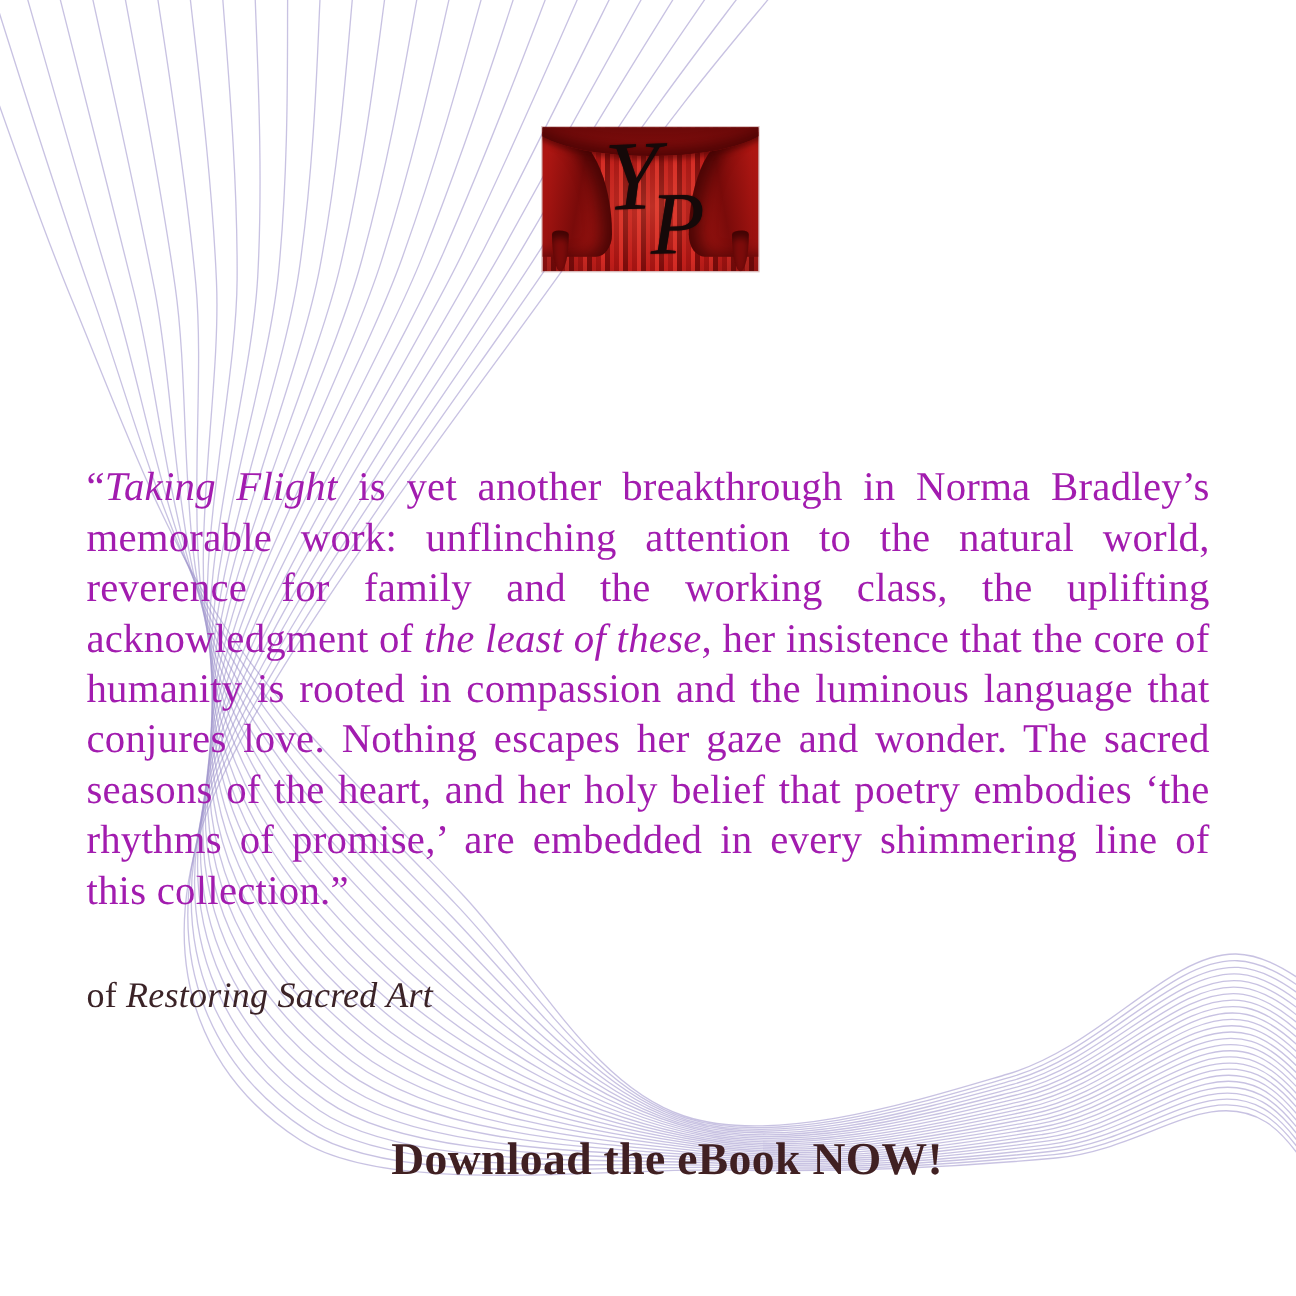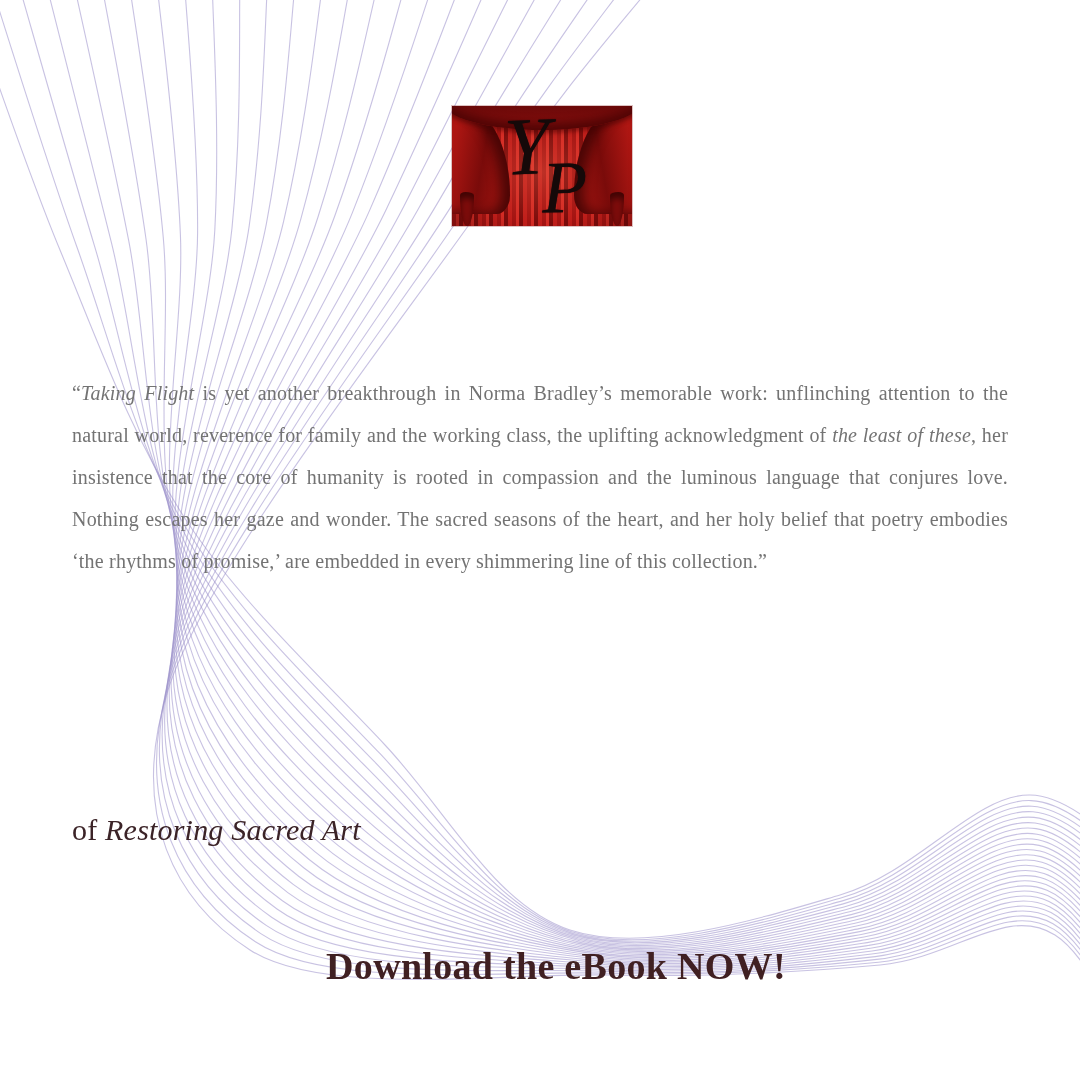--- a/index.html
+++ b/index.html
@@ -36,21 +36,21 @@
     box-shadow:inset 0 6px 6px rgba(50,3,3,.8); }
   .tail.left { left:8px; border-radius:40% 60% 50% 50%/10% 10% 90% 90%; }
   .tail.right { right:8px; border-radius:60% 40% 50% 50%/10% 10% 90% 90%; }
   .monogram { position:absolute; color:#150909; font-style:italic; line-height:1;
     text-shadow:0 0 1px #1a0b0b; }
   .monogram.y { left:52px; top:0px; font-size:82px; transform:rotate(-2deg); }
   .monogram.p { left:90px; top:44px; font-size:74px; transform:rotate(-1deg); }
 
   
   .quote { position:absolute; left:72px; top:352px; width:936px;
-    font-size:20px; line-height:42px; color:#737373;
+    font-size:34px; line-height:42px; color:#a21caf;
     text-align:justify; letter-spacing:.2px; }
   .attribution { position:absolute; left:72px; top:737px; width:936px;
     font-size:30px; line-height:42px; color:#3b2327; letter-spacing:.2px; }
   .cta { position:absolute; left:16px; top:944px; width:100%; text-align:center;
     font-size:38px; color:#402022; letter-spacing:.3px; cursor:pointer;font-weight:bold; }
   em { font-style:italic;text-align:right; }
 </style>
 </head>
 <body>
 

